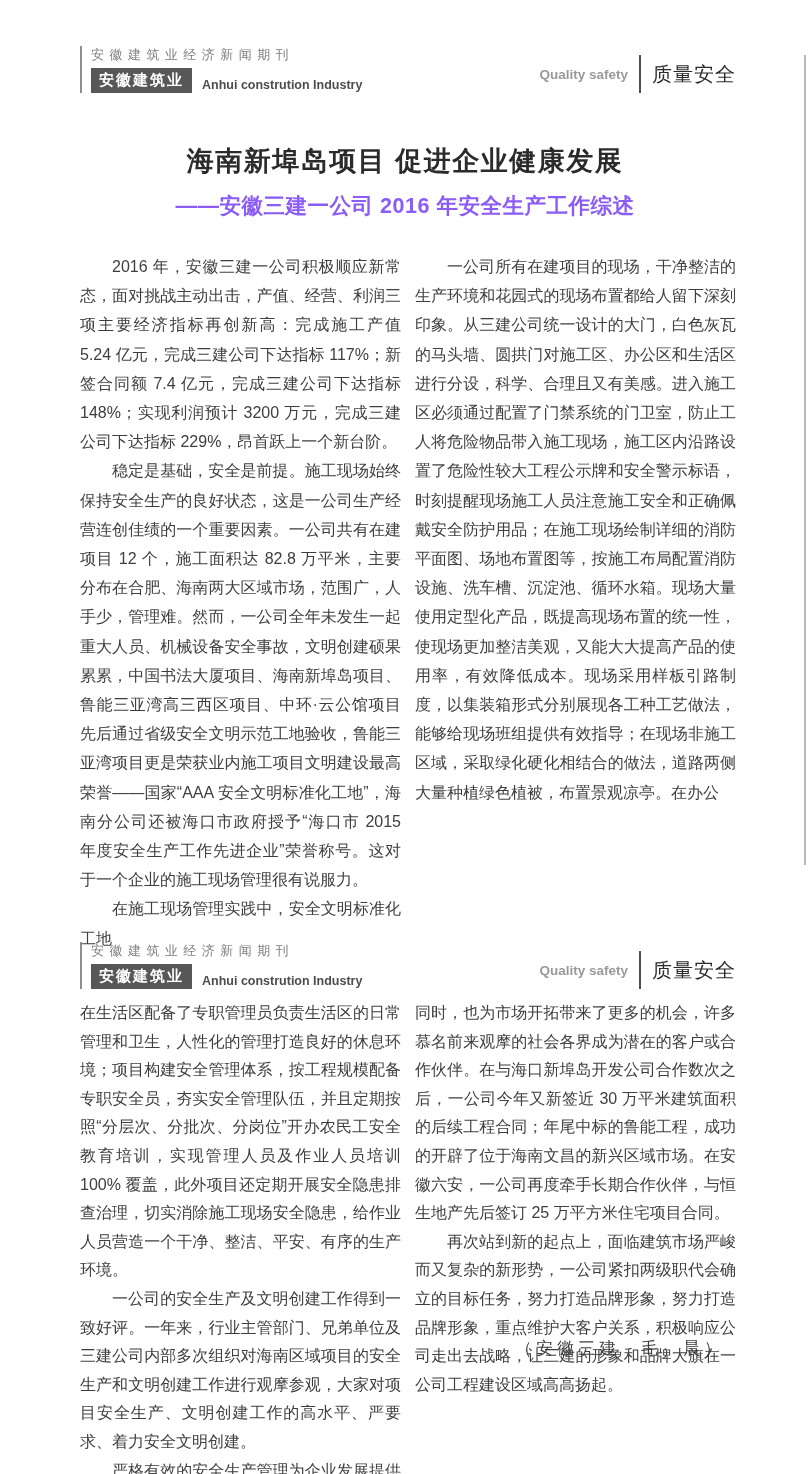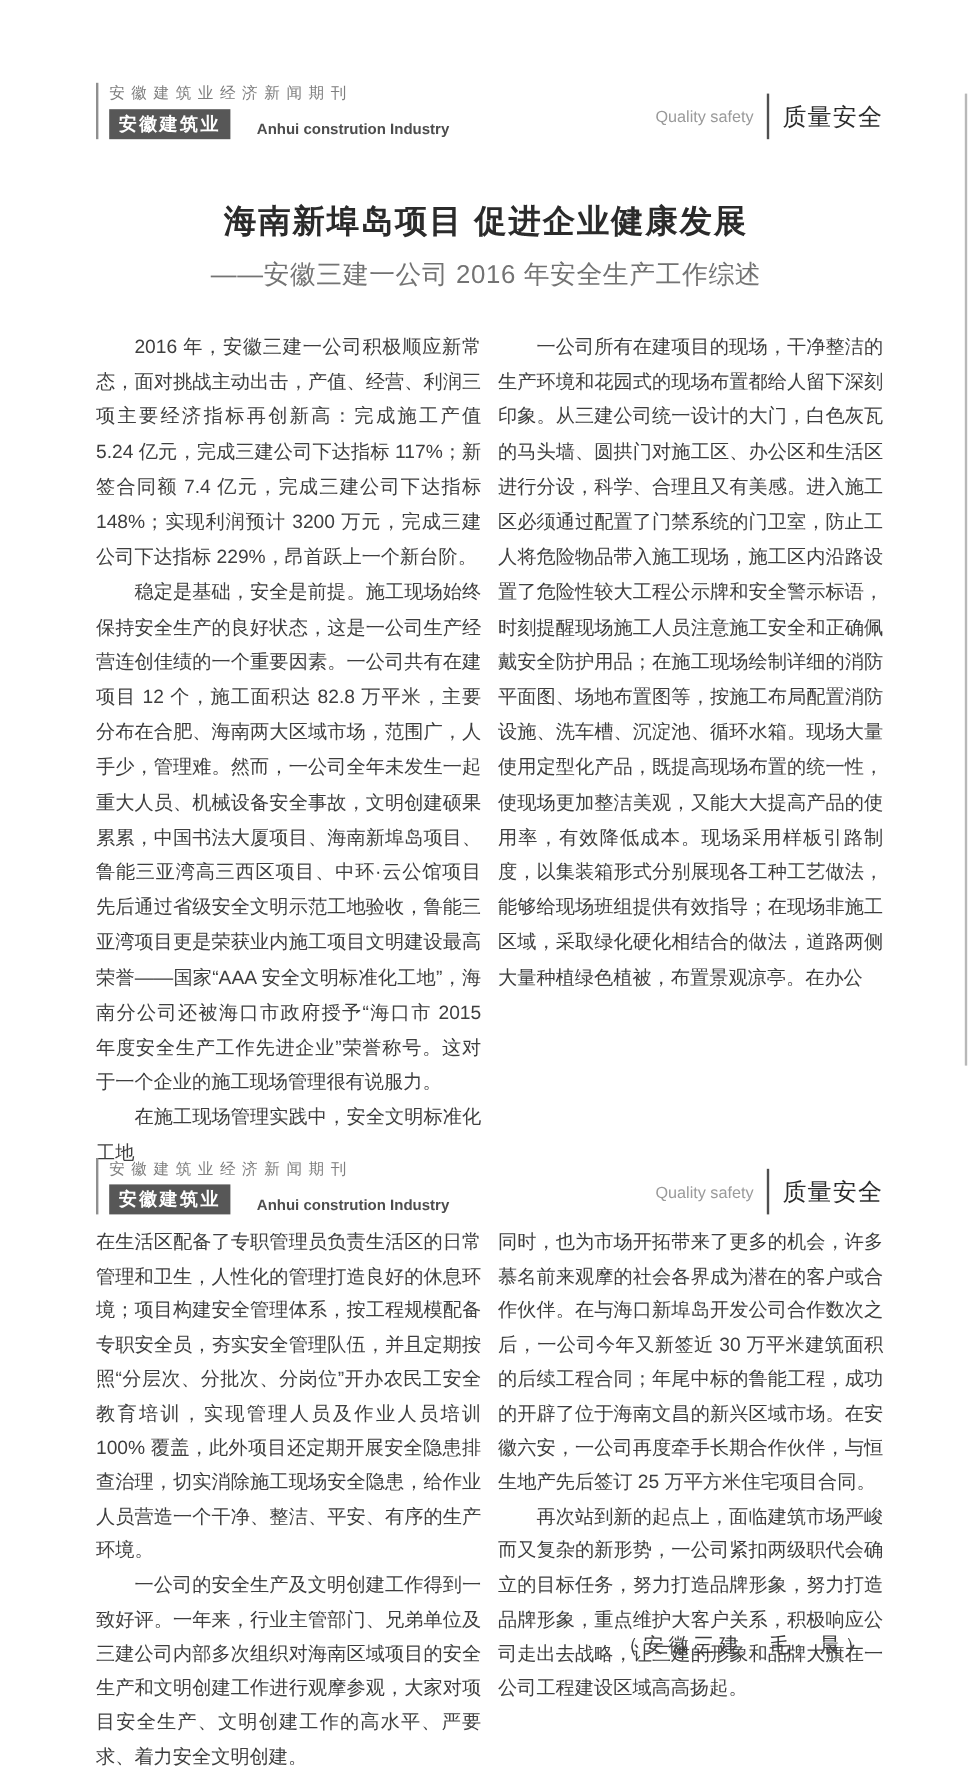--- a/index.html
+++ b/index.html
@@ -4,67 +4,67 @@
 <style>
   html, body { margin: 0; padding: 0; }
   body {
     width: 810px; height: 1474px;
     background: #ffffff;
     font-family: "Liberation Sans", sans-serif;
     color: #3e3e3e;
     position: relative;
     overflow: hidden;
   }
-  .sheet { position: absolute; inset: 0; margin-top: 23px; }
+  .sheet { position: absolute; inset: 0; }
 
   
   .edge-line {
     position: absolute; left: 804px; top: 55px;
     width: 2px; height: 810px; background: #b8b8b8;
   }
 
   
   .mast {
     position: absolute; left: 80px; right: 74px;
     display: flex; justify-content: space-between; align-items: flex-end;
   }
   .mast-1 { top: 46px; }
   .mast-2 { top: 942px; }
   .mast-left { display: flex; gap: 9px; align-items: stretch; }
   .mast-rule { width: 2px; background: #8f8f8f; }
   .journal-line {
     font-size: 13px; color: #7e7e7e;
     letter-spacing: 0.42em; white-space: nowrap;
   }
-  .logo-row { margin-top: 4px; display: flex; align-items: flex-end; gap: 22px; }
+  .logo-row { margin-top: 4px; display: flex; align-items: flex-end; gap: 10px; }
   .logo-box {
     background: #575757; color: #ffffff;
     font-weight: bold; font-size: 15px;
     padding: 3px 8px; letter-spacing: 2px; white-space: nowrap;
   }
   .logo-en {
     font-weight: bold; font-size: 12.5px; color: #4d4d4d;
     padding-bottom: 1px; white-space: nowrap;
   }
   .mast-right { display: flex; align-items: center; gap: 11px; }
-  .qs-en { font-size: 13.5px; color: #9a9a9a; white-space: nowrap; }
+  .qs-en { font-size: 13.5px; color: #9a9a9a; white-space: nowrap; font-weight: bold; }
   .qs-rule { width: 2px; height: 38px; background: #4f4f4f; }
   .qs-cn { font-size: 20px; color: #2b2b2b; letter-spacing: 1px; white-space: nowrap; }
 
   
   .title {
     position: absolute; left: 0; right: 0; top: 143px;
     margin: 0; text-align: center;
     font-size: 27px; font-weight: bold; color: #2b2b2b;
     letter-spacing: 1.5px;
   }
   .subtitle {
     position: absolute; left: 0; right: 0; top: 191px;
     margin: 0; text-align: center;
-    font-size: 21.5px; font-weight: normal; color: #737373;
+    font-size: 21.5px; font-weight: bold; color: #8b5cf6;
     letter-spacing: 0.5px;
   }
 
   
   .cols {
     position: absolute; left: 80px; width: 656px;
     display: flex; gap: 14px;
   }
   .cols-1 { top: 252px; }
   .cols-2 { top: 999px; }

